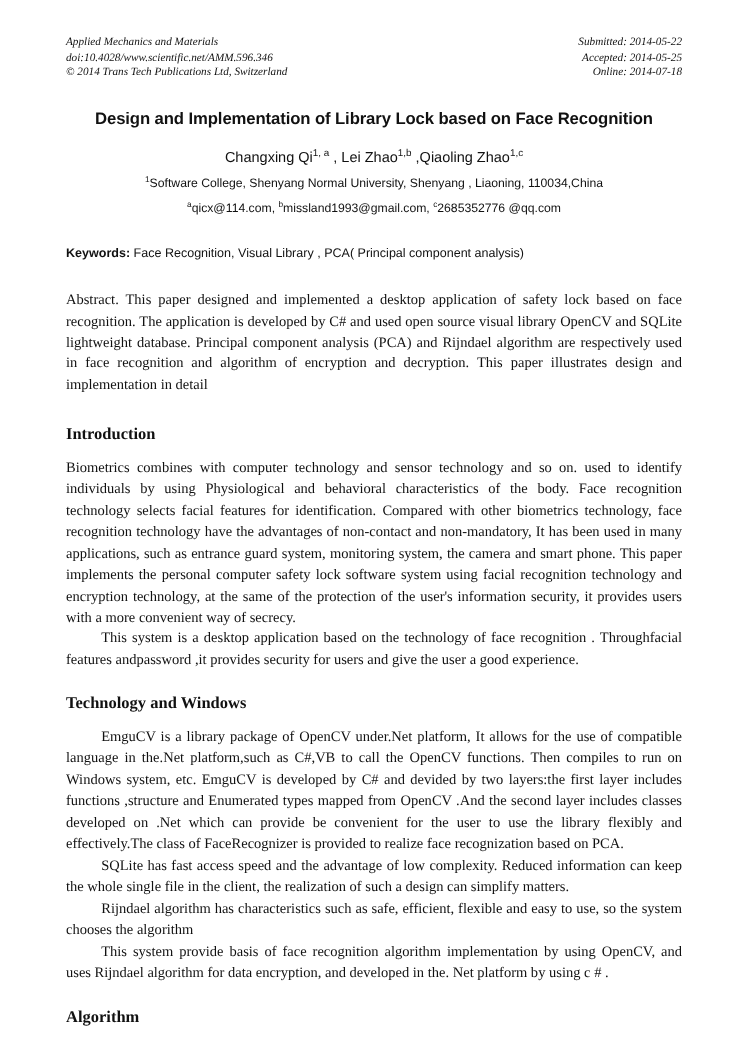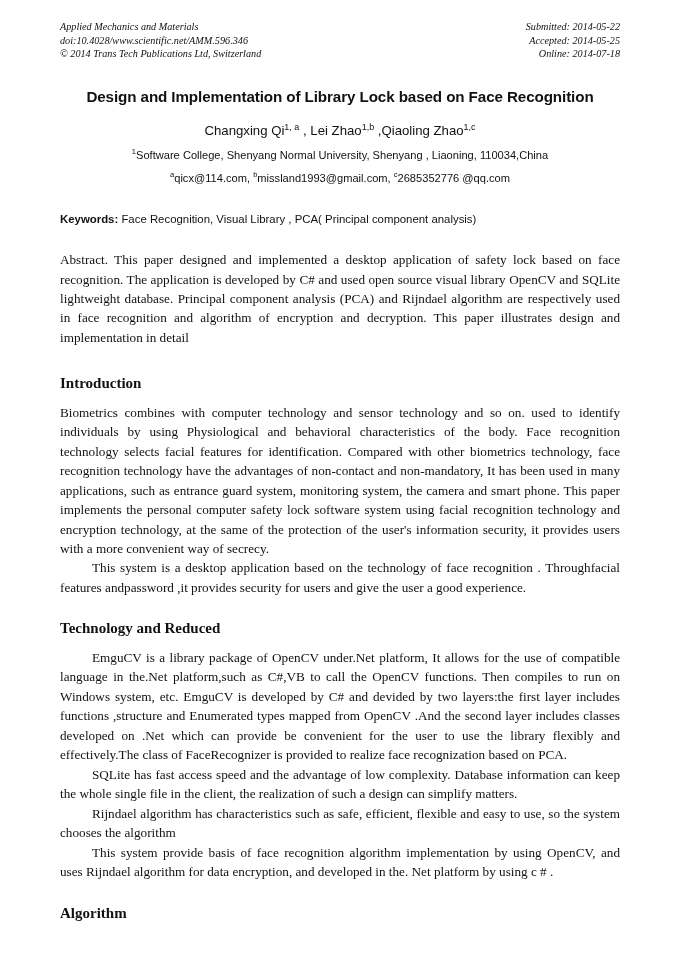--- a/index.html
+++ b/index.html
@@ -7,21 +7,21 @@
     padding: 0;
     background: #ffffff;
   }
   .page {
     position: relative;
     width: 678px;
     height: 959px;
     background: #ffffff;
     overflow: hidden;
     box-sizing: border-box;
-    padding: 20px 58px 0 60px;
+    padding: 32px 58px 0 60px;
     font-family: "Liberation Serif", "DejaVu Serif", serif;
     color: #111111;
   }
 
   
   .journal-header {
     display: flex;
     justify-content: space-between;
     align-items: flex-start;
     font-family: "Liberation Serif", "DejaVu Serif", serif;
@@ -142,23 +142,23 @@
 
   <div class="abstract"><span class="lbl">Abstract.</span><span> This paper designed and implemented a desktop application of safety lock based on face recognition. The application is developed by C# and used open source visual library OpenCV and SQLite lightweight database. Principal component analysis (PCA) and Rijndael algorithm are respectively used in face recognition and algorithm of encryption and decryption. This paper illustrates design and implementation in detail</span></div>
 
   <div class="section-block">
     <div class="section-heading">Introduction</div>
     <p class="body">Biometrics combines with computer technology and sensor technology and so on. used to identify individuals by using Physiological and behavioral characteristics of the body. Face recognition technology selects facial features for identification. Compared with other biometrics technology, face recognition technology have the advantages of non-contact and non-mandatory, It has been used in many applications, such as entrance guard system, monitoring system, the camera and smart phone. This paper implements the personal computer safety lock software system using facial recognition technology and encryption technology, at the same of the protection of the user's information security, it provides users with a more convenient way of secrecy.</p>
     <p class="body indent">This system is a desktop application based on the technology of face recognition . Throughfacial features andpassword ,it provides security for users and give the user a good experience.</p>
   </div>
 
   <div class="section-block">
-    <div class="section-heading">Technology and Reduced</div>
+    <div class="section-heading">Technology and Windows</div>
     <p class="body indent">EmguCV is a library package of OpenCV under.Net platform, It allows for the use of compatible language in the.Net platform,such as C#,VB to call the OpenCV functions. Then compiles to  run on Windows system, etc. EmguCV is developed by C# and devided by two layers:the first layer includes functions ,structure and Enumerated types mapped from OpenCV .And the second layer includes classes developed on .Net which can provide be convenient for the user to use the library flexibly and effectively.The class of FaceRecognizer is provided to realize face recognization based on PCA.</p>
-    <p class="body indent">SQLite has fast access speed and the advantage of low complexity. Database information can keep the whole single file in the client, the realization of such a design can simplify matters.</p>
+    <p class="body indent">SQLite has fast access speed and the advantage of low complexity. Reduced information can keep the whole single file in the client, the realization of such a design can simplify matters.</p>
     <p class="body indent">Rijndael algorithm has characteristics such as safe, efficient, flexible and easy to use, so the system chooses the algorithm</p>
     <p class="body indent">This system provide basis of face recognition algorithm implementation by using OpenCV, and uses Rijndael algorithm for data encryption, and developed in the. Net platform by using c # .</p>
   </div>
 
   <div class="section-block">
     <div class="section-heading">Algorithm</div>
 
   </div>
 
 </div>

